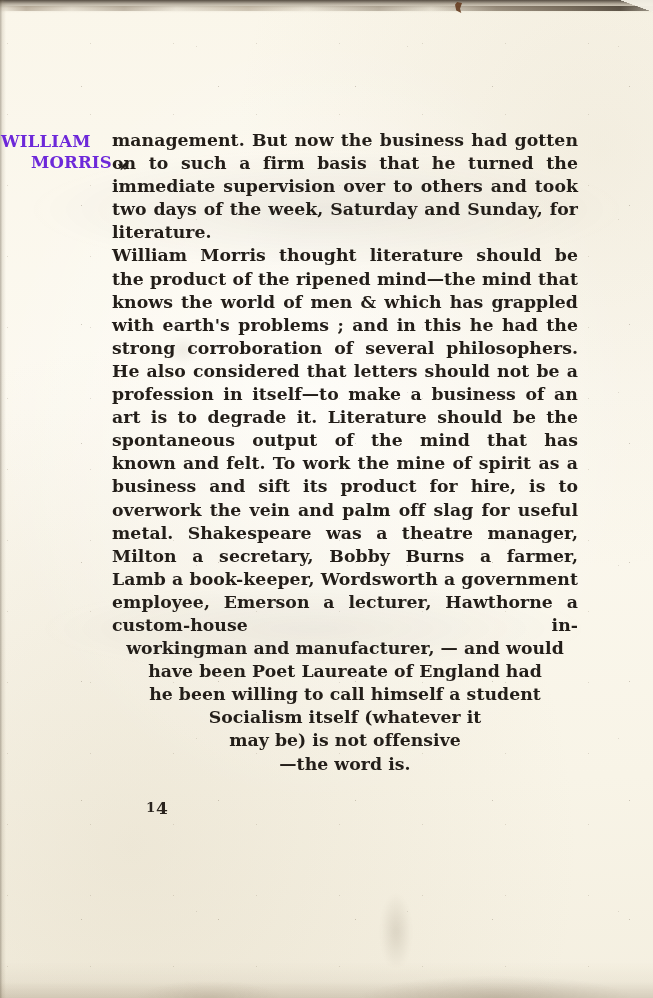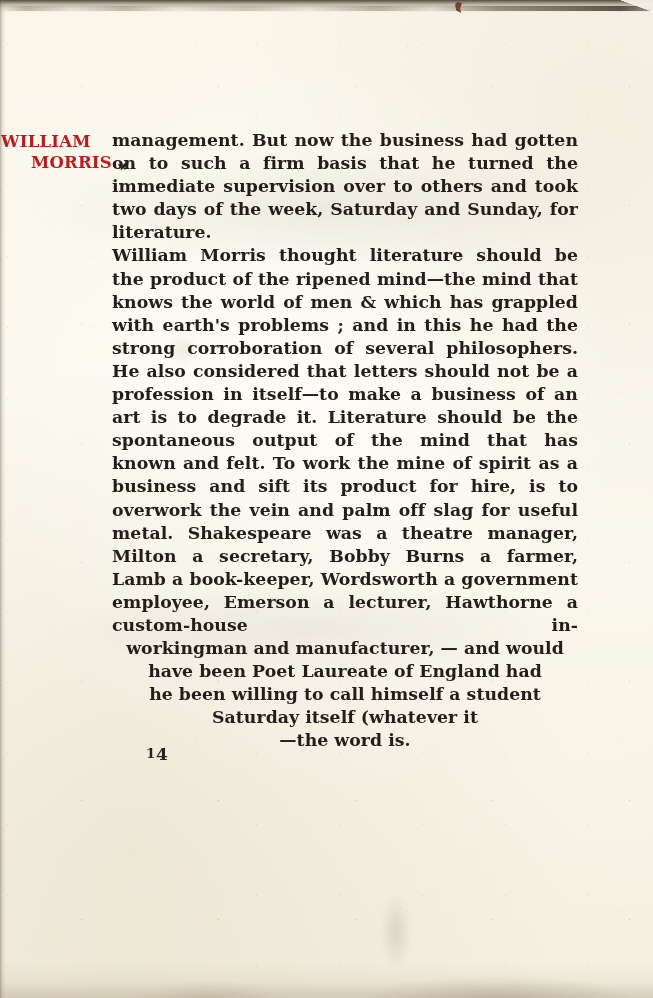--- a/index.html
+++ b/index.html
@@ -127,21 +127,21 @@
   .running-head {
     position: absolute;
     left: 1px;
     top: 131px;
     width: 104px;
     font-family: "DejaVu Serif", "Liberation Serif", serif;
     font-weight: 700;
     font-size: 16.5px;
     letter-spacing: 0.2px;
     line-height: 21px;
-    color: #b91c1c;
+    color: #6d28d9;
     text-align: left;
     white-space: nowrap;
   }
   .running-head .rh-line2 {
     display: flex;
     align-items: center;
     gap: 5px;
     margin-left: 30px;
   }
   .leaf-fleuron {
@@ -192,21 +192,21 @@
     height: 13px;
     position: relative;
     top: 1px;
     margin: 0 2px;
   }
 
   
   .folio {
     position: absolute;
     left: 146px;
-    top: 742px;
+    top: 796px;
     font-size: 17px;
     font-weight: 700;
     color: #2a241e;
     letter-spacing: 0.5px;
   }
   .folio .osf-1 { font-size: 13.5px; position: relative; top: -0.5px; }
   .folio .osf-4 { font-size: 17px; position: relative; top: 2px; }
 
   .ink-blur {
     position: absolute;
@@ -252,21 +252,22 @@
 
     <p class="para">management. But now the business had gotten on to such a firm basis that he turned the immediate supervision over to others and took two days of the week, Saturday and Sunday, for literature.</p>
 
 
     <p class="para last-justified">William Morris thought literature should be the product of the ripened mind—the mind that knows the world of men &amp; which has grappled with earth's problems ; and in this he had the strong corroboration of several philosophers. He also considered that letters should not be a profession in itself—to make a business of an art is to degrade it. Literature should be the spontaneous output of the mind that has known and felt. To work the mine of spirit as a business and sift its product for hire, is to overwork the vein and palm off slag for useful metal. Shakespeare was a theatre manager, Milton a secretary, Bobby Burns a farmer, Lamb a book-keeper, Wordsworth a government employee, Emerson a lecturer, Hawthorne a custom-house in-</p>
 
     <div class="colophon">
       <p class="taper">workingman and manufacturer, — and would</p>
       <p class="taper">have been Poet Laureate of England had</p>
       <p class="taper">he been willing to call himself a student</p>
-      <p class="taper">Saturday itself (whatever it</p>
+      <p class="taper">Socialism itself (whatever it</p>
+      <p class="taper">may be) is not offensive</p>
       <p class="taper">—the word is.</p>
     </div>
   </div>
 
   <div class="folio">
     <span class="osf-1">1</span><span class="osf-4">4</span>
   </div>
 
   <div class="ink-blur"></div>
 </div>

